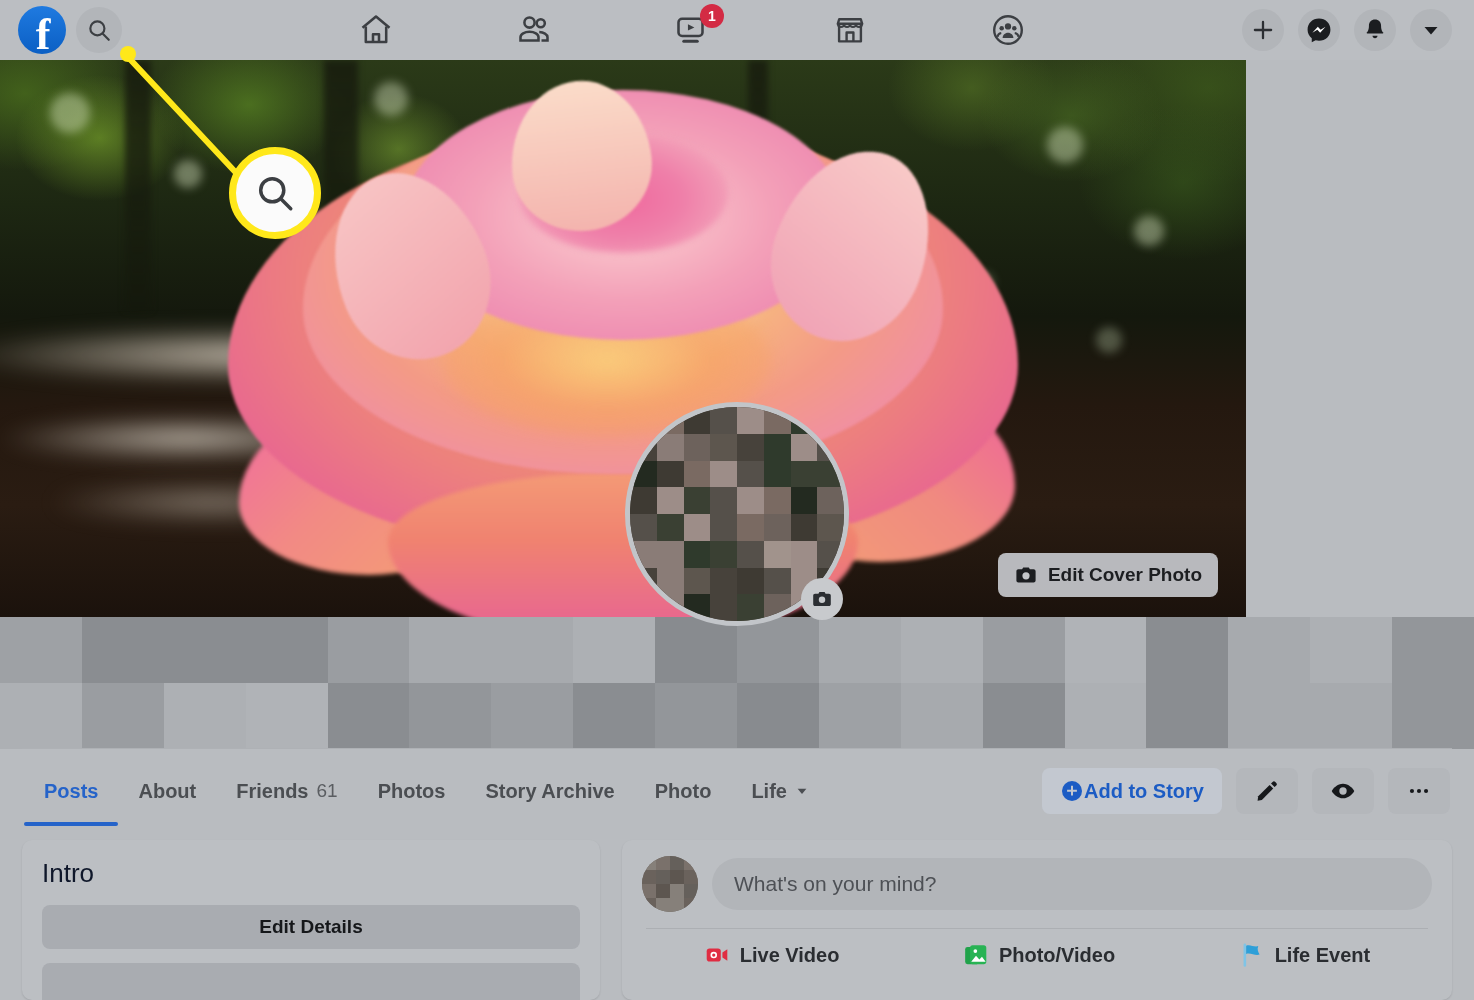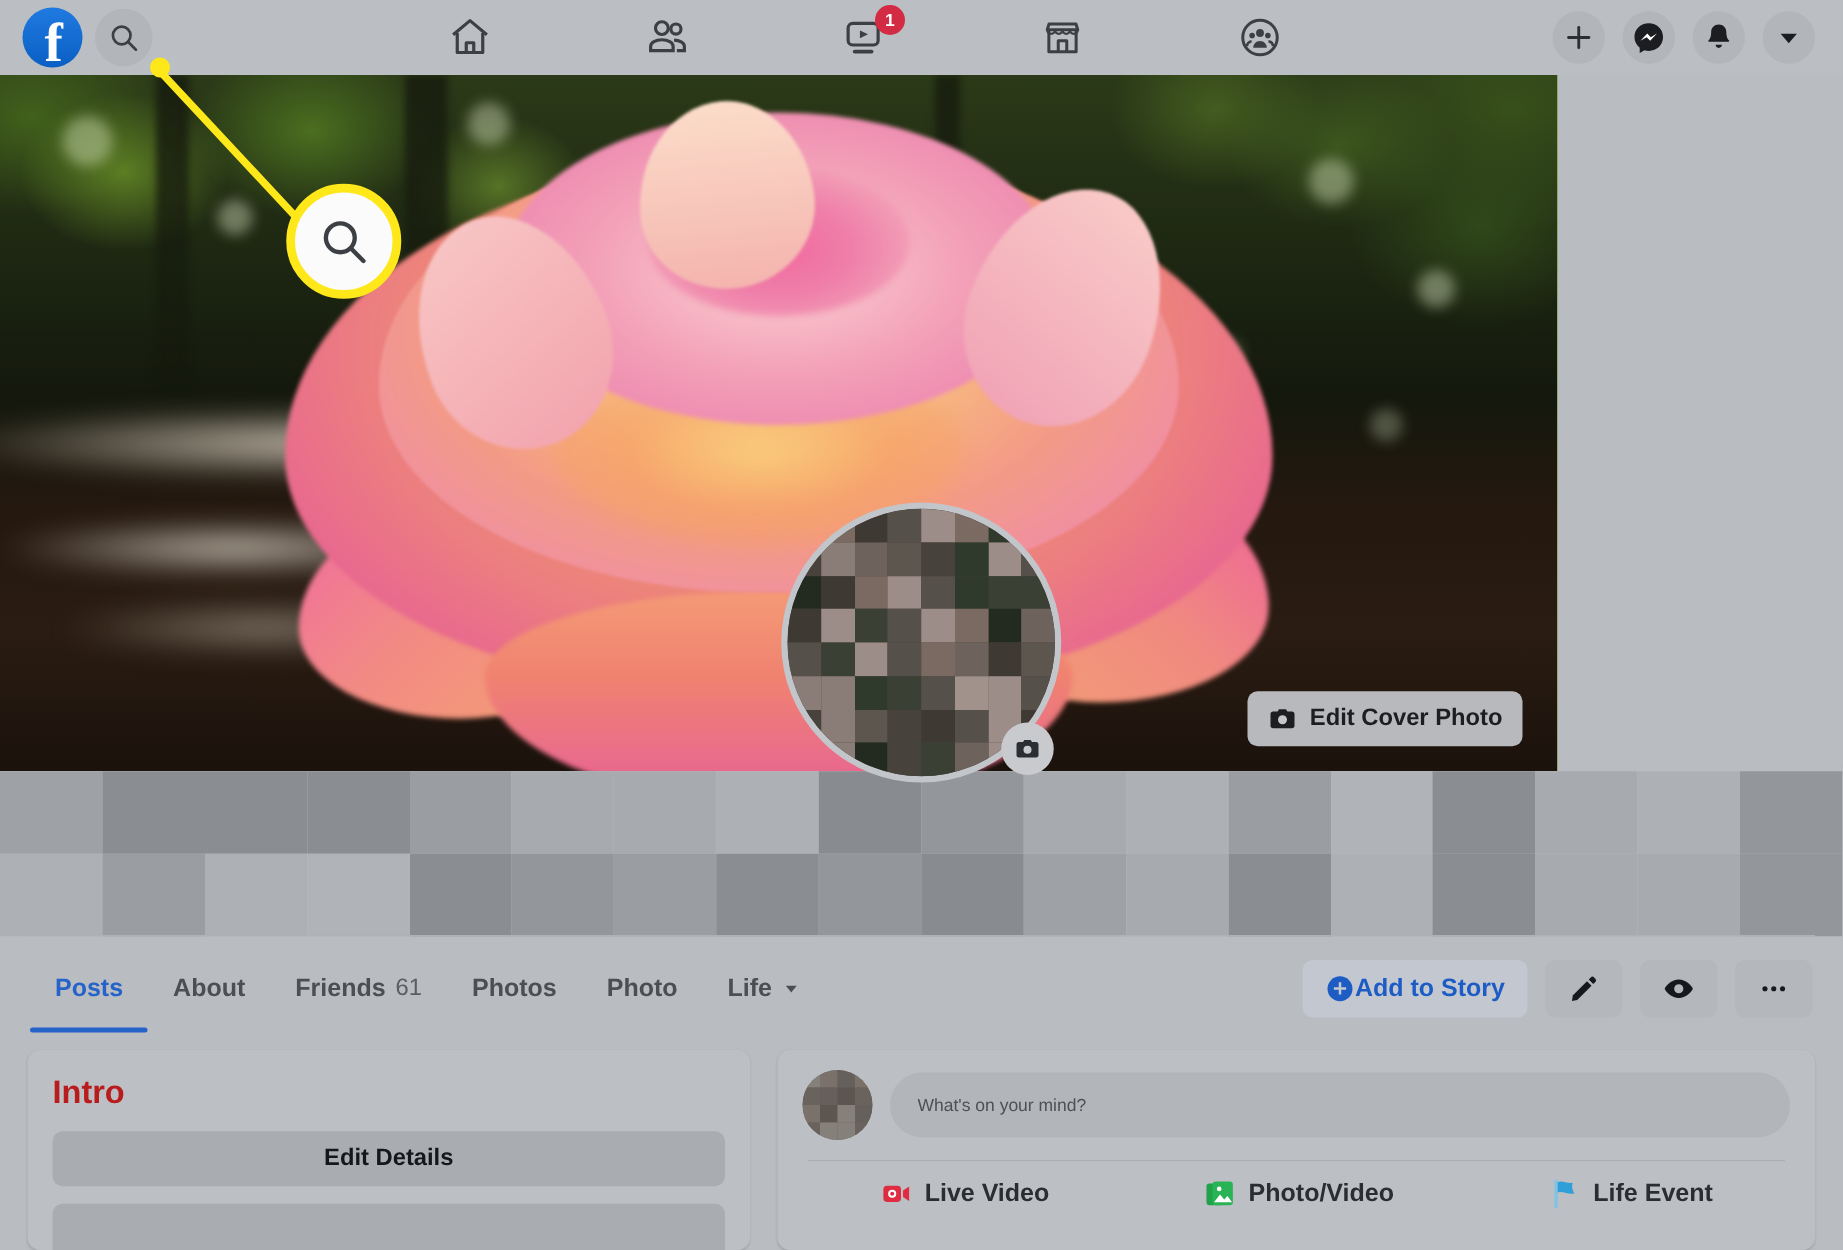--- a/index.html
+++ b/index.html
@@ -292,21 +292,21 @@
     position: absolute; top: 840px; left: 0;
     width: 1474px; height: 160px;
     display: flex; gap: 22px; padding: 0 22px;
   }
   .card {
     background: #bcbfc3;
     border-radius: 10px;
     box-shadow: 0 1px 2px rgba(0,0,0,.12);
   }
   .intro-card { width: 578px; padding: 18px 20px; }
-  .intro-title { font-size: 26px; font-weight: bold; color: #b91c1c; }
+  .intro-title { font-size: 26px; font-weight: normal; color: #0f172a; }
   .intro-btn {
     margin-top: 16px; width: 100%; height: 44px;
     background: #a9acb1; border: none; border-radius: 8px;
     font-size: 19px; font-weight: bold; color: #15171a;
     cursor: pointer; font-family: "Liberation Sans", sans-serif;
   }
   .intro-btn2 {
     margin-top: 14px; width: 100%; height: 44px;
     background: #a9acb1; border: none; border-radius: 8px;
     cursor: pointer;
@@ -314,21 +314,21 @@
   .composer-card { flex: 1; padding: 16px 20px; }
   .composer-top { display: flex; align-items: center; gap: 14px; }
   .composer-avatar {
     width: 56px; height: 56px; border-radius: 50%;
     overflow: hidden; position: relative; flex: none;
     background: #6a625c;
   }
   .composer-input {
     flex: 1; height: 52px; border-radius: 26px;
     background: #b2b5b9; border: none;
-    padding: 0 22px; font-size: 14px; color: #4d5055;
+    padding: 0 22px; font-size: 21px; color: #4d5055;
     font-family: "Liberation Sans", sans-serif;
   }
   .composer-input::placeholder { color: #4d5055; }
   .composer-div { height: 1px; background: #acafb3; margin: 16px 4px 0; }
   .composer-actions {
     display: flex; align-items: center;
     justify-content: space-around; height: 52px;
   }
   .ca-btn {
     display: flex; align-items: center; gap: 10px;
@@ -619,20 +619,23 @@
         <span>About</span>
       </button>
       <button class="tab">
         <span>Friends</span>
         <span class="count">61</span>
       </button>
       <button class="tab">
         <span>Photos</span>
       </button>
       <button class="tab">
+        <span>Story Archive</span>
+      </button>
+      <button class="tab">
         <span>Photo</span>
       </button>
       <button class="tab">
         <span>Life</span>
         <svg width="14" height="14" viewBox="0 0 24 24" fill="#4b4e52">
             <path d="M4.5 8h15L12 17z"></path>
           </svg>
       </button>
     </div>
     <div class="actions">

